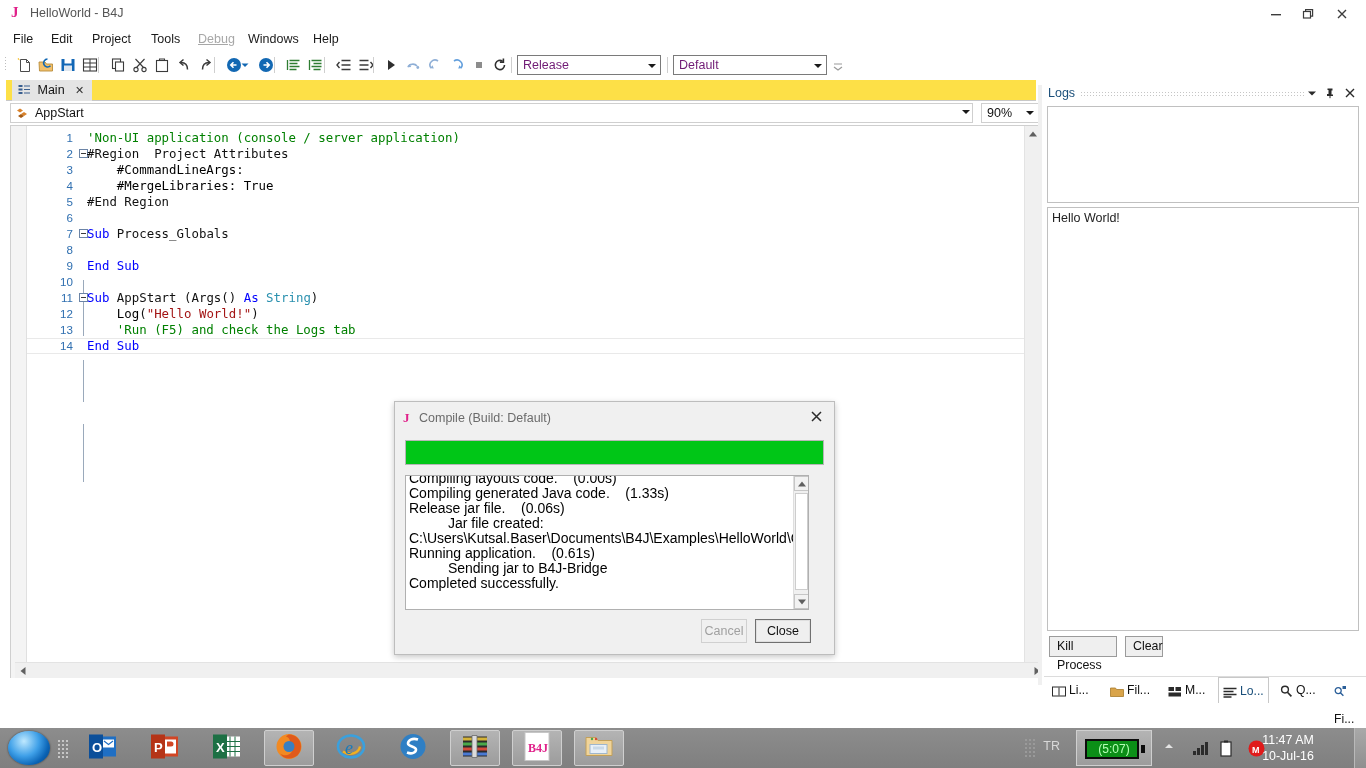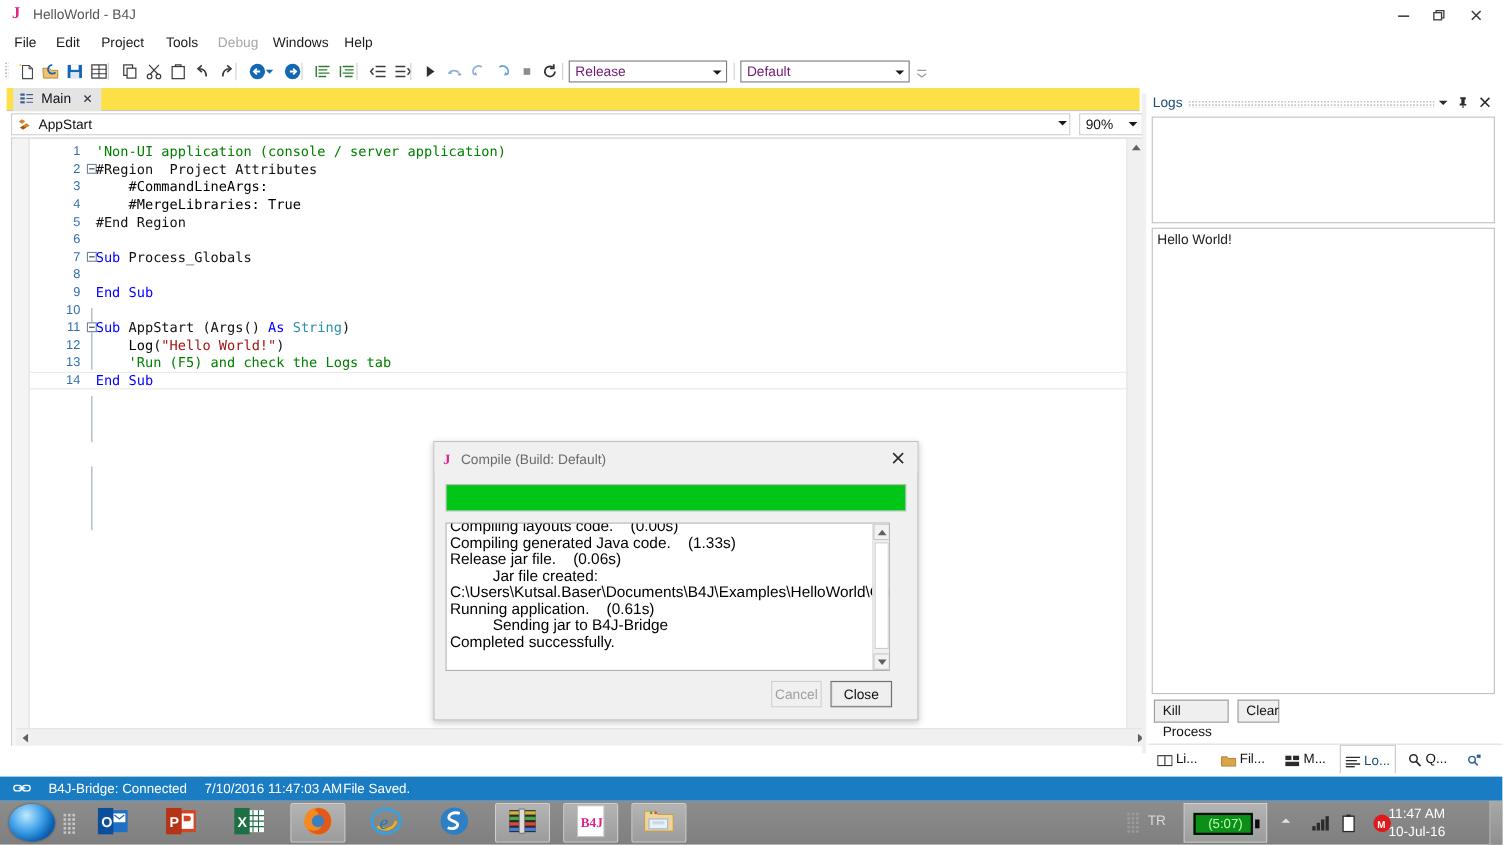--- a/index.html
+++ b/index.html
@@ -17,21 +17,21 @@
   .titlebar{ position:absolute; left:0; top:0; width:1366px; height:27px; background:#ffffff; }
   .tb-logo{ position:absolute; left:11px; top:4px; font:bold 15px "Liberation Serif", serif; color:#e0218a; }
   .tb-title{ position:absolute; left:30px; top:6px; font-size:12.5px; color:#555; }
   .tb-ctrl{ position:absolute; top:0; width:32px; height:27px; cursor:default; }
   .tb-ctrl svg{ position:absolute; left:50%; top:50%; transform:translate(-50%,-50%); }
   .tb-min{ right:74px; } .tb-max{ right:42px; } .tb-close{ right:8px; }
 
   
   .menubar{ position:absolute; left:0; top:27px; width:1366px; height:24px; background:#fff; }
   .menu-item{ position:absolute; top:3px; height:18px; padding:0 5px; font-size:12.5px; color:#1a1a1a; line-height:18px; cursor:default; }
-  .menu-item.dis{ color:#a7a7a7; }
+  .menu-item.dis{ color:#a7a7a7;text-decoration:underline; }
 
   
   .toolbar{ position:absolute; left:0; top:51px; width:1366px; height:27px; background:#fff; }
   .tb-grip{ position:absolute; left:4px; top:5px; width:4px; height:16px;
     background-image: radial-gradient(#bdbdbd 45%, transparent 46%);
     background-size:3px 3px; }
   .ti{ position:absolute; top:4px; width:20px; height:20px; cursor:default; }
   .ti svg{ position:absolute; left:50%; top:50%; transform:translate(-50%,-50%); }
   .tsep{ position:absolute; top:6px; width:1px; height:16px; background:#cfcfcf; }
   .tcombo{ position:absolute; top:4px; height:20px; border:1px solid #7a7a7a; background:#fff;
@@ -558,32 +558,20 @@
         <div class="btn b">
             <span class="arrow-s a-dn"></span>
           </div>
       </div>
     </div>
 
     <div class="dlg-btn cancel">Cancel</div>
     <div class="dlg-btn close">Close</div>
   </div>
 
-  <div class="statusbar">
-    <span class="sb-ico">
-      <svg width="16" height="12" viewBox="0 0 16 12">
-        <rect x="0.5" y="3" width="7" height="5" rx="2.5" fill="none" stroke="#fff" stroke-width="1.3"></rect>
-        <rect x="8.5" y="3" width="7" height="5" rx="2.5" fill="none" stroke="#fff" stroke-width="1.3"></rect>
-        <path d="M5 5.5h6" stroke="#fff" stroke-width="1.3"></path>
-      </svg>
-    </span>
-    <span class="sb-txt" style="left:44px">B4J-Bridge: Connected</span>
-    <span class="sb-txt" style="left:186px">7/10/2016 11:47:03 AM</span>
-    <span class="sb-txt" style="left:312px">File Saved.</span>
-  </div>
 
   <div class="taskbar">
     <div class="start">
         <div class="orb"></div>
       </div>
     <div class="tb-dots"></div>
 
     <div class="tk" style="left:78px">
       <span class="gl"><svg width="30" height="26" viewBox="0 0 30 26">
         <rect x="12" y="3" width="16" height="20" fill="#1f6fc4"></rect>

